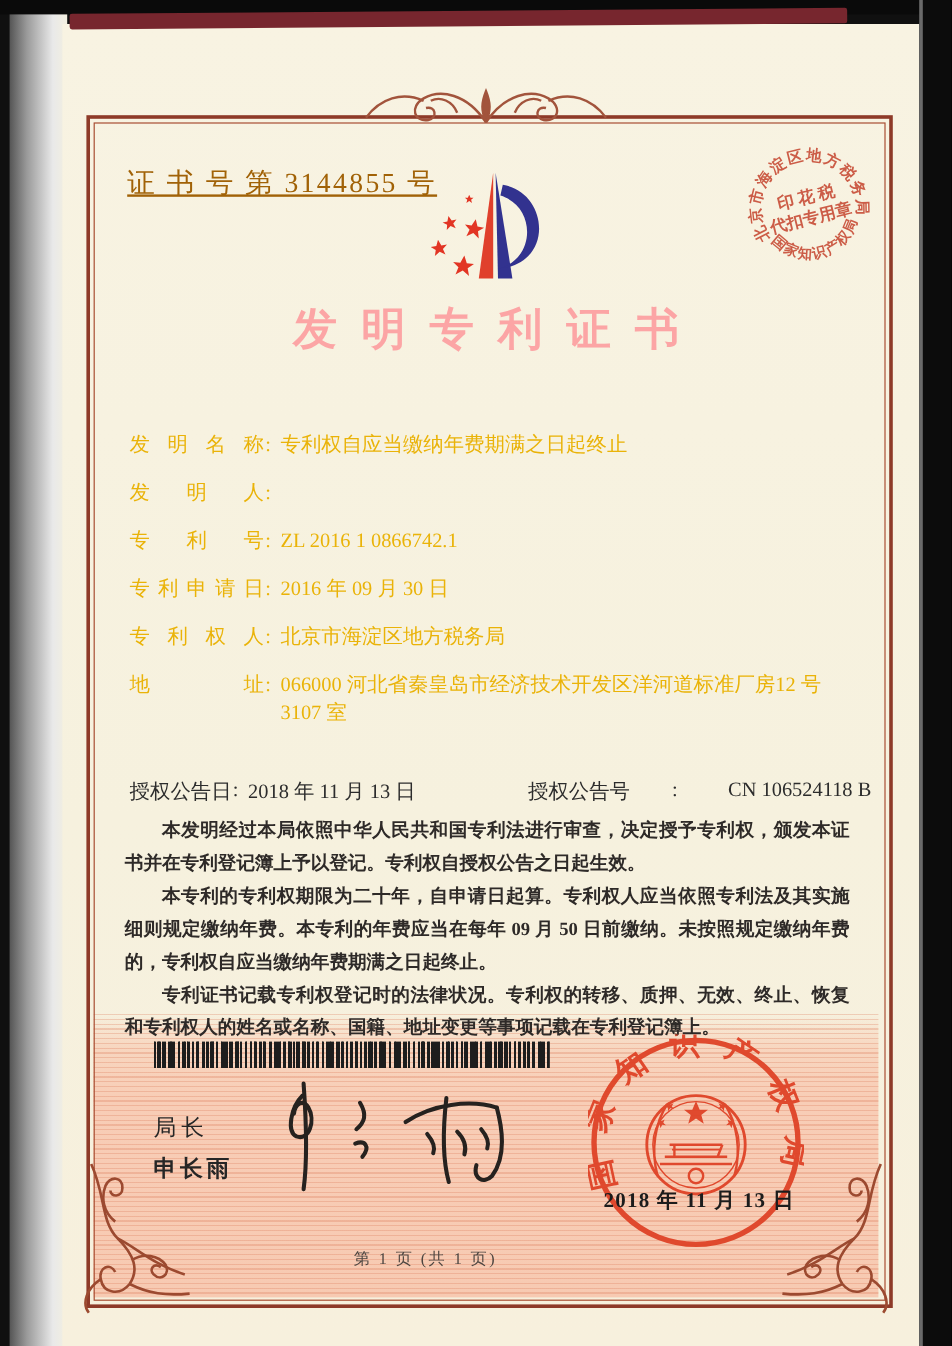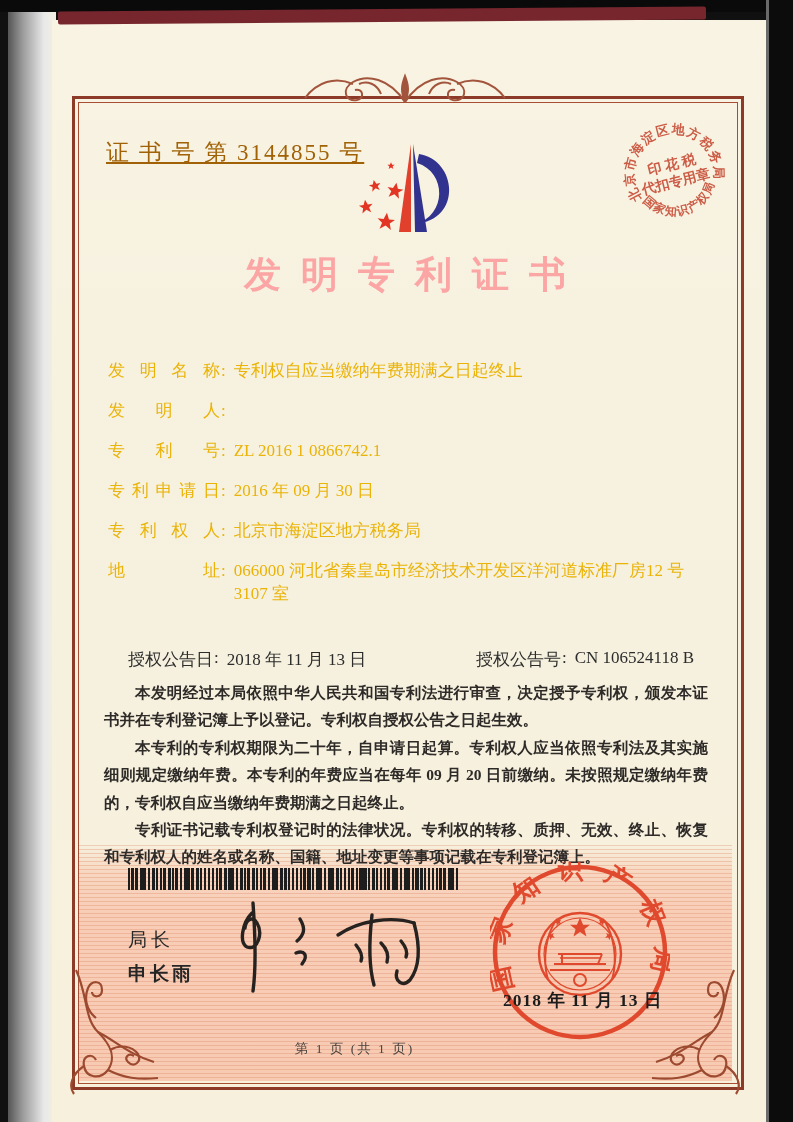--- a/index.html
+++ b/index.html
@@ -31,22 +31,22 @@
         linear-gradient(180deg, rgba(248,205,181,0) 0%, rgba(248,205,181,.75) 12%, #f8cdb6 30%, #f7cab2 100%);}
   
   .cert-no{position:absolute;left:106px;top:137px;font-size:23px;letter-spacing:2px;color:#a16207;text-decoration:underline;}
   .title{position:absolute;left:72px;top:250px;width:666px;text-align:center;font-size:37px;
          font-weight:bold;letter-spacing:20px;text-indent:20px;color:#fca5a5;}
   .fields{position:absolute;left:108px;top:360px;width:600px;font-size:17px;color:#eab308;}
   .f-row{display:flex;margin-bottom:17px;line-height:1.35;}
   .f-label{width:112px;text-align:justify;text-align-last:justify;flex:none;}
   .f-colon{flex:none;margin:0 8px 0 1px;}
   .f-value{width:480px;}
-  .grant-row{position:absolute;left:108px;top:648px;width:620px;font-size:17px;color:#2c2c2c;display:flex;margin-left:20px;}
-  .grant-pair2{position:absolute;left:348px;top:0;display:flex;}
+  .grant-row{position:absolute;left:108px;top:648px;width:620px;font-size:17px;color:#2c2c2c;display:flex;}
+  .grant-pair2{position:absolute;left:332px;top:0;display:flex;gap:34px;}
   .paras{position:absolute;left:104px;top:679px;width:604px;font-size:15.5px;line-height:27.4px;
          color:#2e2a28;text-align:justify;}
   .paras p{margin:0;text-indent:2em;font-weight:bold;}
   .barcode{position:absolute;left:128px;top:868px;width:330px;height:22px;
       background-image:
         repeating-linear-gradient(90deg,#1d1d1d 0 2px,rgba(0,0,0,0) 2px 4px),
         repeating-linear-gradient(90deg,#1d1d1d 0 1px,rgba(0,0,0,0) 1px 7px),
         repeating-linear-gradient(90deg,rgba(0,0,0,0) 0 3px,#1d1d1d 3px 5px,rgba(0,0,0,0) 5px 11px);}
   .signer-title{position:absolute;left:128px;top:927px;font-size:19px;letter-spacing:4px;color:#262626;}
   .signer-name{position:absolute;left:128px;top:961px;font-size:19px;letter-spacing:3px;color:#262626;font-weight:bold;}
@@ -173,21 +173,21 @@
     <span>2018 年 11 月 13 日</span>
     <span class="grant-pair2">
       <span>授权公告号</span>
         <span class="f-colon">:</span>
       <span>CN 106524118 B</span>
     </span>
   </div>
 
   <div class="paras">
     <p>本发明经过本局依照中华人民共和国专利法进行审查，决定授予专利权，颁发本证书并在专利登记簿上予以登记。专利权自授权公告之日起生效。</p>
-    <p>本专利的专利权期限为二十年，自申请日起算。专利权人应当依照专利法及其实施细则规定缴纳年费。本专利的年费应当在每年 09 月 20 日前缴纳。未按照规定缴纳年费的，专利权自应当缴纳年费期满之日起终止。</p>
+    <p>本专利的专利权期限为二十年，自申请日起算。专利权人应当依照专利法及其实施细则规定缴纳年费。本专利的年费应当在每年 09 月 50 日前缴纳。未按照规定缴纳年费的，专利权自应当缴纳年费期满之日起终止。</p>
     <p>专利证书记载专利权登记时的法律状况。专利权的转移、质押、无效、终止、恢复和专利权人的姓名或名称、国籍、地址变更等事项记载在专利登记簿上。</p>
   </div>
 
   <div class="barcode"></div>
 
   <div class="signer-title">局长</div>
   <div class="signer-name">申长雨</div>
 
   <svg class="signature" viewBox="0 0 230 104">
     <g stroke="#26221f" stroke-width="3.4" fill="none" stroke-linecap="round" stroke-linejoin="round">

